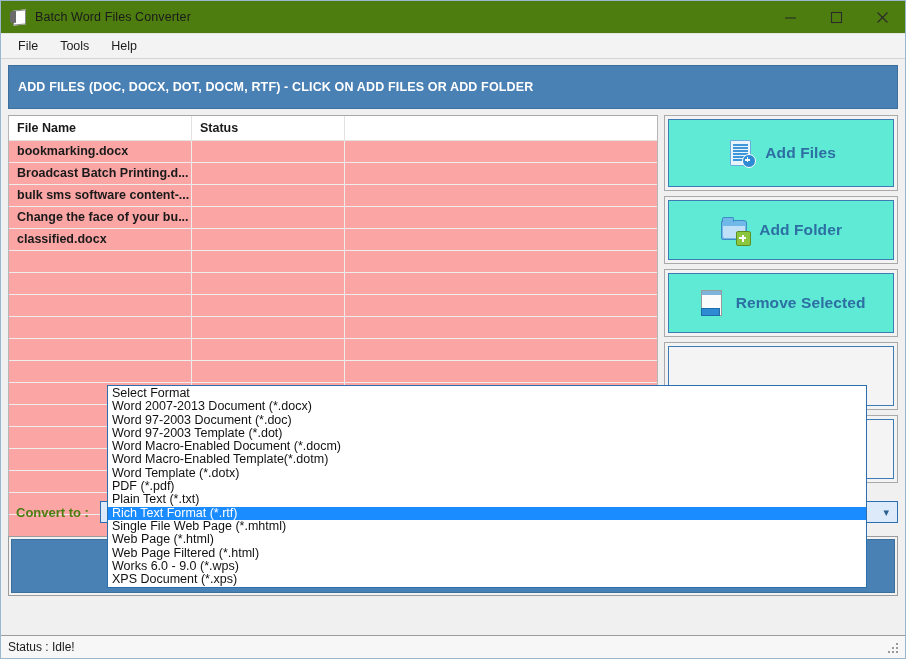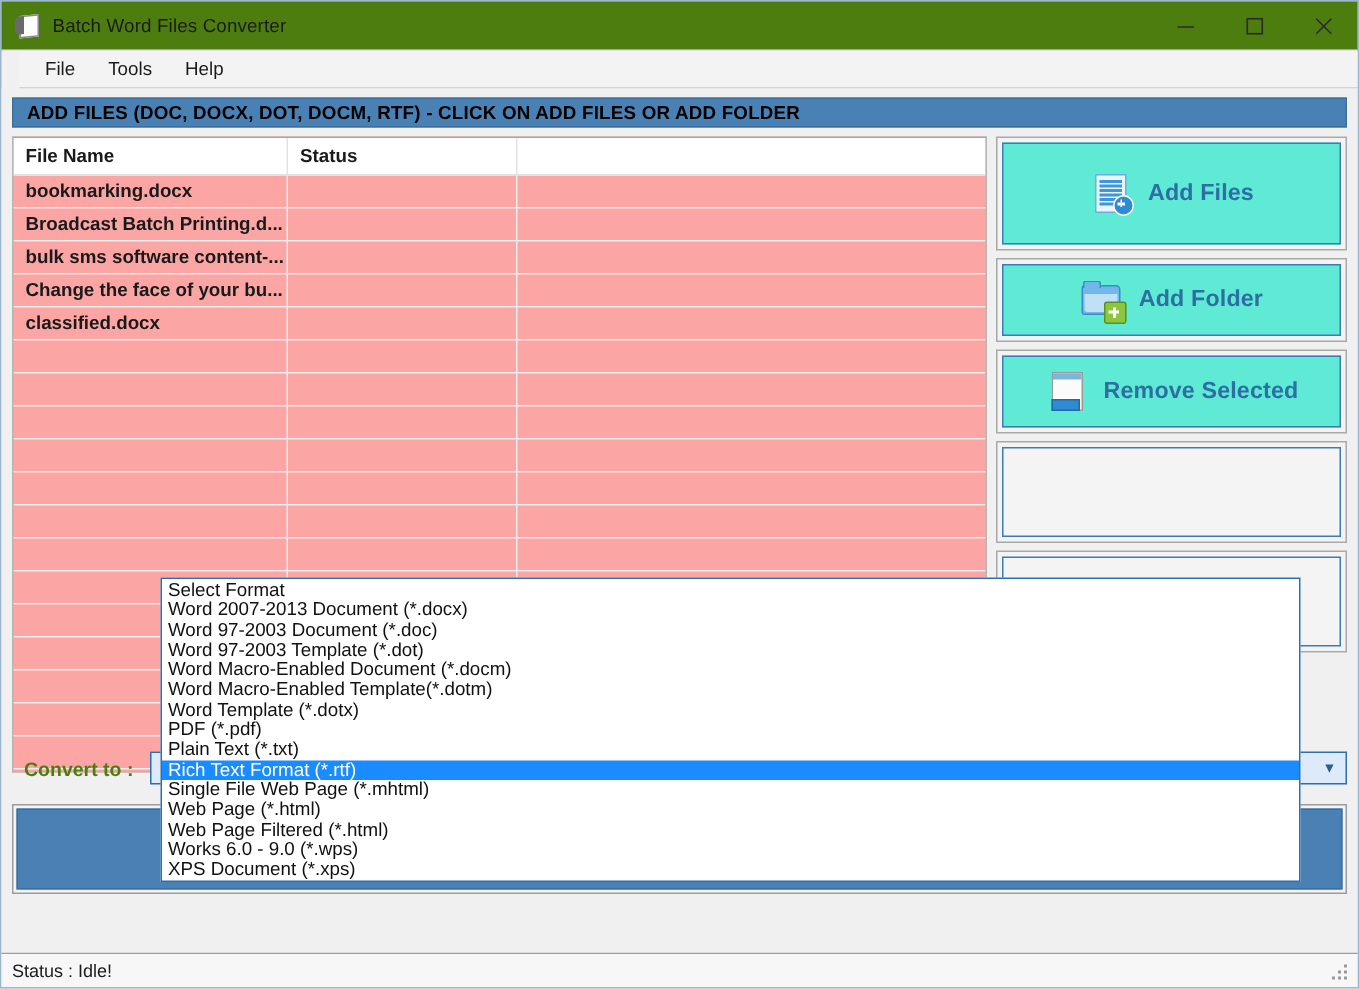--- a/index.html
+++ b/index.html
@@ -44,38 +44,38 @@
   .win-btn{
     width:46px;height:32px;display:flex;align-items:center;justify-content:center;
     color:#2b2b2b;font-size:13px;line-height:1;
   }
   .win-btn svg{display:block;}
 
   
   .menubar{
     height:24px;min-height:24px;background:#f3f3f3;
     border-bottom:1px solid #d4d4d4;
-    display:flex;align-items:center;padding-left:6px;margin-left:12px;
+    display:flex;align-items:center;padding-left:6px;
   }
   .menu-item{
     font-size:12.5px;color:#1b1b1b;padding:3px 11px;line-height:1;
   }
 
   
   .body-area{
     flex:1;position:relative;background:#f0f0f0;
     padding:6px 7px 0 7px;box-sizing:border-box;
   }
 
   .banner{
-    height:20px;background:#4a81b4;
+    height:44px;background:#4a81b4;
     border:1px solid #3d6f9d;
     display:flex;align-items:center;
     box-sizing:border-box;
-    color:#000000;font-weight:bold;font-size:12.5px;
+    color:#ffffff;font-weight:bold;font-size:12.5px;
     letter-spacing:.15px;padding-left:9px;
     margin-bottom:6px;
   }
 
   .content-row{
     display:flex;align-items:flex-start;
   }
 
   
   .grid-wrap{
@@ -118,21 +118,21 @@
     height:68px;border:1px solid #3d7bb5;background:#5eead4;
     display:flex;align-items:center;justify-content:center;
     box-sizing:border-box;
   }
   .side-btn .lbl{
     font-size:15.5px;color:#2d6ea3;font-weight:600;letter-spacing:.1px;
   }
   .side-btn .ico{
     width:30px;height:30px;margin-right:9px;flex:0 0 auto;position:relative;
   }
-  .side-btn.short{height:48px;}
+  .side-btn.short{height:60px;}
 
   
   .ic-doc{
     position:absolute;left:4px;top:2px;width:19px;height:24px;
     background:#e8f4fd;border:1px solid #6aaede;border-radius:1px;
   }
   .ic-doc i{
     position:absolute;left:2px;right:2px;height:1.5px;background:#3f97da;
   }
   .ic-badge{

